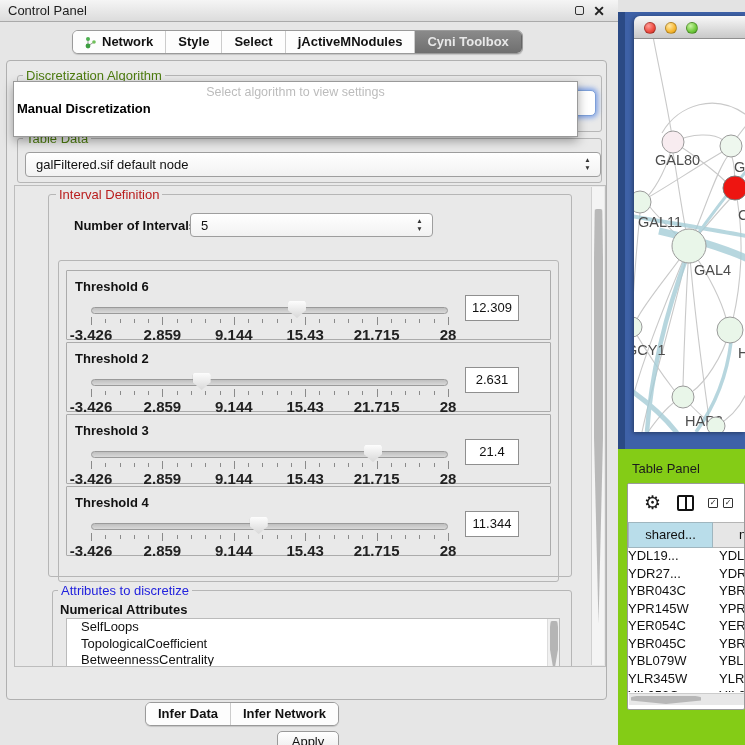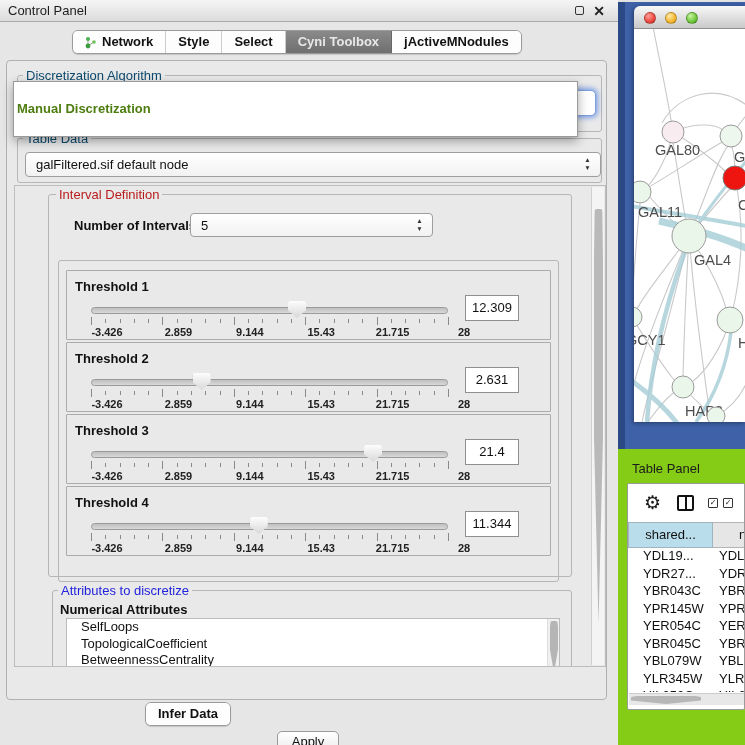--- a/index.html
+++ b/index.html
@@ -26,30 +26,30 @@
 
   .net-ico { width:12px; height:13px; display:inline-block; }
 
   .main-box { position:absolute; left:6px; top:60px; width:601px; height:640px;
     background:#e9e9e9; border:1px solid #b0b0b0; border-radius:4px; }
 
   .groupbox { position:absolute; border:1px solid #b6b6b6; border-radius:3px; }
   .group-label { position:absolute; font-size:13px; background:#e9e9e9; padding:0 3px; white-space:nowrap; z-index:2; }
   .lbl-green { color:#b91c1c; }
   .lbl-blue { color:#2222dd; }
-  .lbl-dark { color:#0c4a6e; }
+  .lbl-dark { color:#4d7c0f; }
 
   
   .algo-combo { position:absolute; left:24px; top:90px; width:572px; height:26px; background:#fff;
     border:1px solid #7d9fd8; border-radius:5px; box-shadow:0 0 5px 2px rgba(95,140,230,.75); z-index:5; }
 
   .popup { position:absolute; left:13px; top:81px; width:565px; height:56px; background:#fff;
     border:1px solid #9a9a9a; box-shadow:0 4px 10px rgba(0,0,0,.35); z-index:20; }
   .popup .hint { position:absolute; left:0; top:3px; width:100%; text-align:center; font-size:12.5px; color:#bcbcbc; }
-  .popup .item { position:absolute; left:3px; font-size:13px; color:#4d7c0f; white-space:nowrap; }
+  .popup .item { position:absolute; left:3px; font-size:13px; color:#000000; white-space:nowrap; }
   .popup .item.b { font-weight:bold; top:19px; }
   .popup .item.r { top:36px; }
 
   .combo { position:absolute; background:linear-gradient(#ffffff,#f2f2f2); border:1px solid #9e9e9e; border-radius:4px; font-size:13px; color:#111; }
   .combo .val { position:absolute; left:10px; top:0; line-height:23px; white-space:nowrap; }
   .stepper { position:absolute; right:8px; top:3px; width:9px; font-size:6.5px; line-height:8px; color:#333; text-align:center; }
 
   .inner-panel { position:absolute; left:13px; top:184px; width:592px; height:482px;
     border:1px solid #bdbdbd; background:#e9e9e9; overflow:hidden; }
   .vscroll { position:absolute; right:1px; top:1px; width:13px; height:478px; background:#f4f4f4; border-left:1px solid #d0d0d0; }
@@ -61,38 +61,38 @@
   .track { position:absolute; left:24px; top:36px; width:357px; height:7px; border:1px solid #9a9a9a; border-radius:4px;
     background:linear-gradient(#bfbfbf,#d9d9d9); }
   .thumb { position:absolute; top:30px; width:18px; height:17px;
     background:linear-gradient(#fdfdfd,#d8d8d8);
     clip-path:polygon(8% 0,92% 0,100% 12%,100% 55%,50% 100%,0 55%,0 12%);
     filter:drop-shadow(0 0 1px #888); }
   .ticks { position:absolute; left:24px; top:46px; width:357px; height:9px; }
   .tick { position:absolute; top:2px; width:1px; height:4px; background:#8a8a8a; }
   .tick.major { top:0; height:8px; }
   .scale { position:absolute; left:24px; top:55px; width:357px; height:12px; }
-  .scale span { position:absolute; transform:translateX(-50%); font-size:11px; font-weight:bold; color:#222; white-space:nowrap;margin-left:16px; }
+  .scale span { position:absolute; transform:translateX(-50%); font-size:15px; font-weight:bold; color:#222; white-space:nowrap; }
   .val-box { position:absolute; left:398px; top:24px; width:54px; height:26px; background:#fff;
     border:1px solid #8f8f8f; font-size:13px; color:#111; text-align:center; line-height:24px; }
 
   .attr-list { position:absolute; left:64px; top:616px; width:494px; height:60px; background:#fff; border:1px solid #bbb; overflow:hidden; }
   .attr-list .row { font-size:13px; color:#111; padding-left:14px; line-height:16.5px; white-space:nowrap; }
   .attr-scroll { position:absolute; right:0; top:0; width:12px; height:100%; background:#f0f0f0; border-left:1px solid #ddd; }
   .attr-scroll .thumb { position:absolute; left:2px; top:2px; width:8px; height:52px; background:#b5b5b5; border-radius:4px; }
 
   .apply-btn { position:absolute; left:270px; top:670px; width:62px; height:21px;
     background:linear-gradient(#ffffff,#ececec); border:1px solid #9a9a9a; border-radius:5px;
     font-size:13px; color:#111; text-align:center; line-height:19px; }
 
   .bold13 { font-size:13px; font-weight:bold; color:#111; position:absolute; white-space:nowrap; }
 
   
   .right-panel { position:absolute; left:618px; top:0; width:127px; height:745px; background:#e3e3e3; }
-  .blue-area { position:absolute; left:0; top:2px; width:127px; height:449px; background:#3e61a7; border-bottom:1px solid #24407a; }
+  .blue-area { position:absolute; left:0; top:12px; width:127px; height:449px; background:#3e61a7; border-bottom:1px solid #24407a; }
   .blue-edge { position:absolute; left:0; top:0; width:7px; height:449px; background:#2b4a85; }
 
   .mac-win { position:absolute; left:16px; top:4px; width:111px; height:416px; border-radius:6px 0 0 0; overflow:hidden; box-shadow:-1px 1px 4px rgba(0,0,0,.4); }
   .mac-titlebar { position:absolute; left:0; top:0; width:100%; height:23px; background:linear-gradient(#f8f8f8,#c9c9c9); border-bottom:1px solid #8f8f8f; }
   .light { position:absolute; top:5.5px; width:12px; height:12px; border-radius:50%; border:1px solid rgba(0,0,0,.25); }
   .light.red { left:10px; background:radial-gradient(circle at 35% 30%, #ff9d97, #ee4b40 60%, #c62f24); }
   .light.yellow { left:31px; background:radial-gradient(circle at 35% 30%, #ffe9a8, #f7b731 60%, #d89a14); }
   .light.green { left:52px; background:radial-gradient(circle at 35% 30%, #c9f4a3, #6fc93c 60%, #4ba224); }
   .net-canvas { position:absolute; left:0; top:23px; width:111px; height:393px; background:#fff; overflow:hidden; }
   .net-canvas svg { display:block; }
@@ -106,21 +106,21 @@
   .split-ico::after { content:""; position:absolute; left:5.5px; top:0; width:2px; height:12px; background:#111; }
   .chk { position:absolute; top:14px; width:10px; height:10px; border:1.5px solid #333; font-size:8px; line-height:8px; text-align:center; color:#222; border-radius:1px; }
   .chk1 { left:80px; } .chk2 { left:95px; }
 
   .tbl-header { position:absolute; left:0; top:38px; width:200px; height:26px; display:flex; }
   .hcell { font-size:13px; color:#111; text-align:center; line-height:24px; border:1px solid #9fb6bf; }
   .hcell.c1 { width:85px; background:#b9ddea; }
   .hcell.c2 { width:115px; background:#e6e6e6; border-color:#b5b5b5; border-left:none; text-align:left; padding-left:26px; }
   .tbl-rows { position:absolute; left:0; top:64px; width:200px; height:144px; overflow:hidden; }
   .trow { display:flex; height:17.5px; font-size:13px; color:#111; }
-  .trow .c1 { width:85px; padding-left:15px; white-space:nowrap; overflow:hidden; }
+  .trow .c1 { width:85px; padding-left:0; white-space:nowrap; overflow:hidden; }
   .trow .c2 { width:115px; padding-left:6px; white-space:nowrap; overflow:hidden; }
   .hscroll { position:absolute; left:1px; top:209px; width:115px; height:12px; background:#e8e8e8; border-top:1px solid #ccc; }
   .hscroll .thumb { position:absolute; left:2px; top:2px; width:70px; height:8px; background:#b7b7b7; border-radius:4px; }
 </style>
 </head>
 <body>
 
 <div class="left-panel">
 
   <div class="titlebar">
@@ -139,25 +139,25 @@
           <circle cx="9" cy="6" r="1.8" fill="#6fc05a"></circle>
         </svg>
         <span>Network</span>
       </div>
       <div class="seg">
         <span>Style</span>
       </div>
       <div class="seg">
         <span>Select</span>
       </div>
+      <div class="seg">
+        <span>jActiveMNodules</span>
+      </div>
       <div class="seg selected">
         <span>Cyni Toolbox</span>
-      </div>
-      <div class="seg">
-        <span>jActiveMNodules</span>
       </div>
     </div>
 
   <div class="main-box">
 
     <div class="groupbox" style="left:10px; top:14px; width:585px; height:57px;"></div>
     <span class="group-label lbl-dark" style="left:16px; top:7px; z-index:1;">Discretization Algorithm</span>
 
     <div class="groupbox" style="left:10px; top:77px; width:585px; height:45px;"></div>
     <span class="group-label lbl-dark" style="left:16px; top:70px; z-index:1;">Table Data</span>
@@ -173,21 +173,21 @@
 
       <span class="bold13" style="left:59px; top:32px;">Number of Intervals</span>
       <div class="combo" style="left:175px; top:27px; width:243px; height:24px;">
         <span class="val">5</span>
         <span class="stepper">▲<br>▼</span>
       </div>
 
       <div class="groupbox" style="left:43px; top:74px; width:501px; height:322px;"></div>
       <div id="thresholds" style="position:absolute; left:43px; top:0;">
           <div class="th-box" style="top: 84px;">
-            <div class="th-label">Threshold 1</div>
+            <div class="th-label">Threshold 6</div>
             <div class="track"></div>
             <div class="thumb" style="left: 220.989px;"></div>
             <div class="ticks">
               <span class="tick major" style="left: 0%;"></span>
               <span class="tick" style="left: 4%;"></span>
               <span class="tick" style="left: 8%;"></span>
               <span class="tick" style="left: 12%;"></span>
               <span class="tick" style="left: 16%;"></span>
               <span class="tick major" style="left: 20%;"></span>
               <span class="tick" style="left: 24%;"></span>
@@ -366,26 +366,30 @@
           <div class="thumb"></div>
         </div>
     </div>
 
     <div class="apply-btn">Apply</div>
   </div>
 
   <div class="algo-combo"></div>
 
   <div class="popup">
+    <div class="hint">Select algorithm to view settings</div>
     <div class="item b">Manual Discretization</div>
   </div>
 
   <div class="seg-bar bottom-tabs" id="bottomTabs">
       <div class="seg">
         <span>Infer Data</span>
+      </div>
+      <div class="seg">
+        <span>Infer Network</span>
       </div>
     </div>
 </div>
 
 <div class="right-panel">
   <div class="blue-area">
     <div class="blue-edge"></div>
     <div class="mac-win">
       <div class="mac-titlebar">
         <span class="light red"></span>

